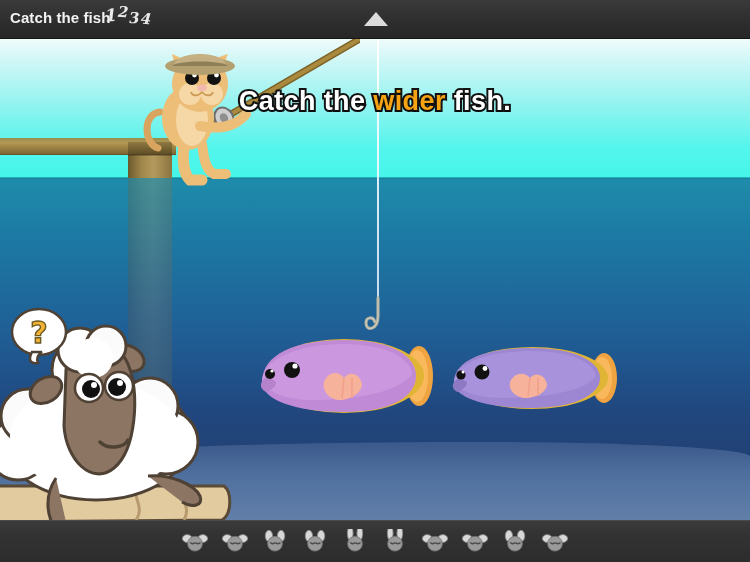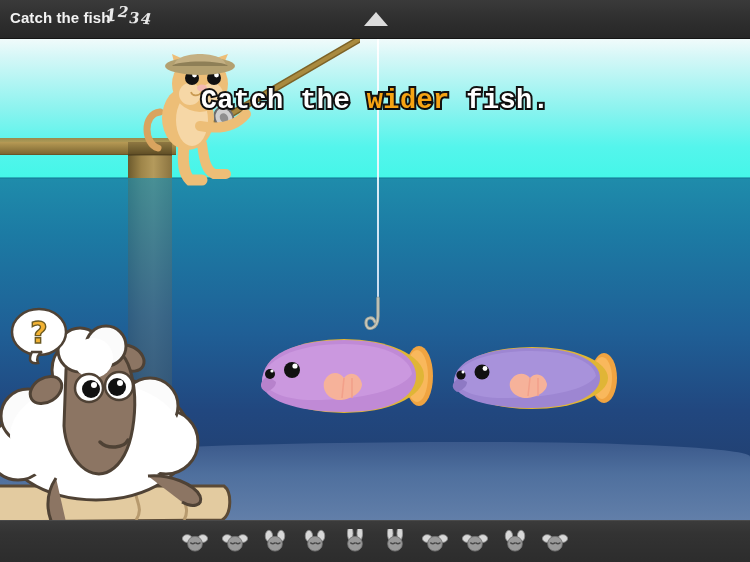--- a/index.html
+++ b/index.html
@@ -45,21 +45,21 @@
   .pier-shadow{position:absolute;left:128px;top:104px;width:44px;height:14px;background:rgba(0,0,0,.22);z-index:9;}
 
   
   .rod{position:absolute;left:208px;top:0px;width:152px;height:92px;z-index:20;}
   .line{position:absolute;left:377px;top:0px;width:2px;height:263px;
     background:linear-gradient(180deg,rgba(255,255,255,.95),rgba(230,240,255,.85));z-index:20;}
   .hook{position:absolute;left:358px;top:258px;width:40px;height:48px;z-index:20;}
 
   
   .instruction{position:absolute;left:0;top:48px;width:750px;text-align:center;z-index:30;
-    font-family:Liberation Mono, monospace;font-size:27px;font-weight:bold;letter-spacing:.4px;}
+    font-family:Liberation Sans, sans-serif;font-size:27px;font-weight:bold;letter-spacing:.4px;}
   .instruction .w{color:#ffffff;}
   .instruction .hl{color:#f6a313;}
   .instruction span{
     -webkit-text-stroke:4px #121212;paint-order:stroke fill;
     text-shadow:0 2px 0 rgba(0,0,0,.35);}
 
   
   .fish{position:absolute;z-index:25;}
 
   

